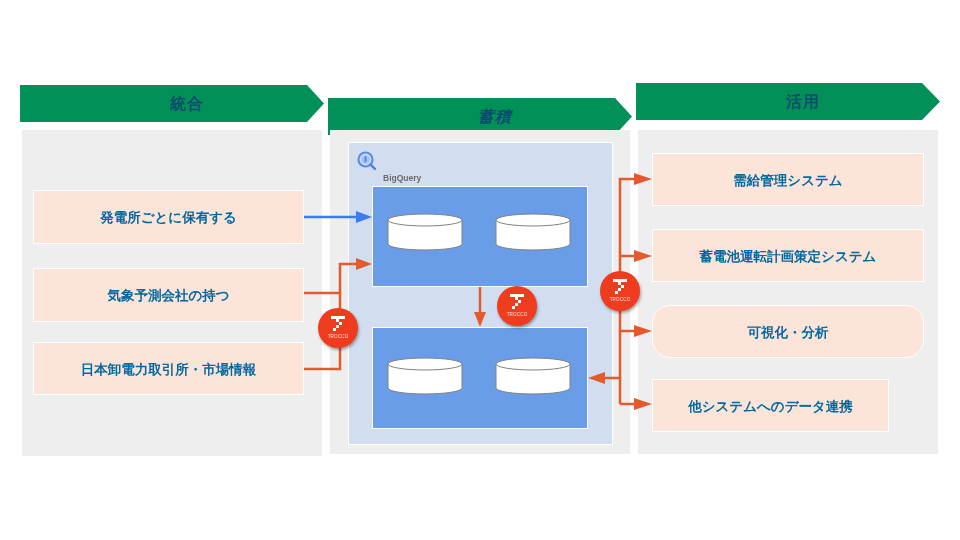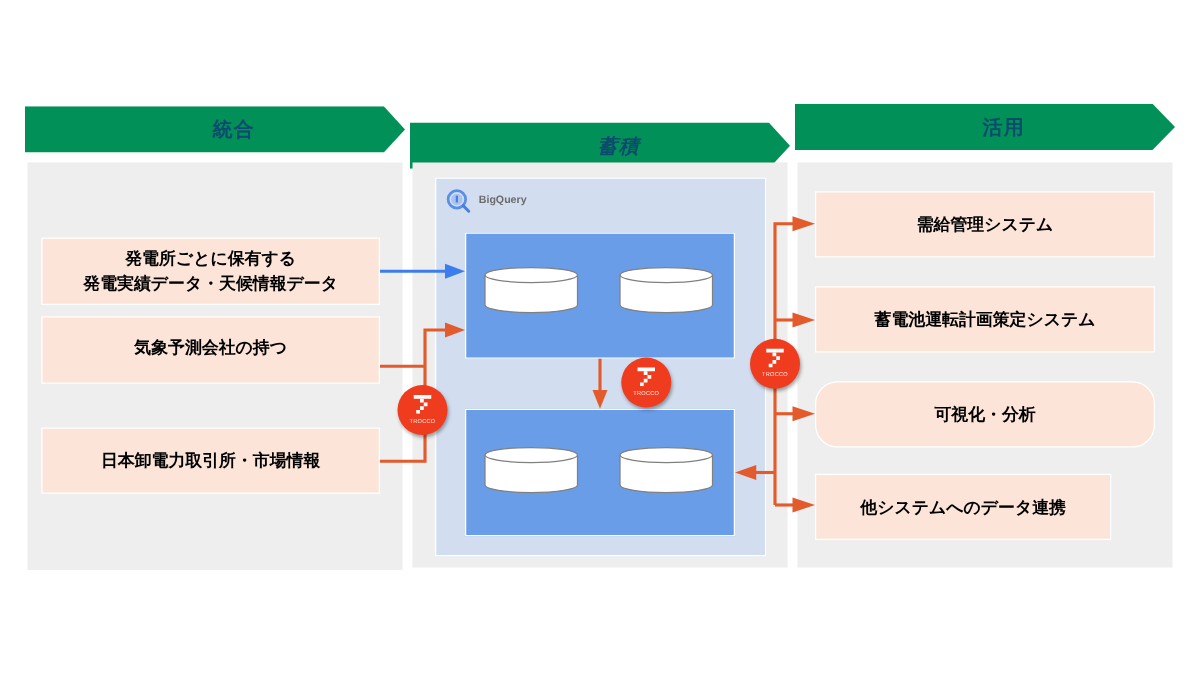--- a/index.html
+++ b/index.html
@@ -11,26 +11,26 @@
   .chev { position: absolute; height: 37px; }
   .chev svg { position: absolute; left: 0; top: 0; }
   .chev-label {
     position: absolute; left: 0; top: 0; width: 290px; height: 37px; line-height: 37px;
     text-align: center; color: #0c4a6e; font-weight: bold; font-size: 16px; letter-spacing: 1px; margin-left: 22px;
   }
   .panel { position: absolute; background: #eeeeee; }
   .card {
     position: absolute; background: #fce5d8; border: 1px solid #ffffff; box-sizing: border-box;
     display: flex; align-items: center; justify-content: center; text-align: center;
-    font-weight: bold; font-size: 13.5px; color: #000000; line-height: 20px;
+    font-weight: bold; font-size: 13.5px; color: #0369a1; line-height: 20px;
   }
   .card span { display: block; }
   .bq { position: absolute; background: #d2deef; border: 1px solid #ffffff; box-sizing: border-box; }
   .store { position: absolute; background: #6a9de8; border: 1px solid #ffffff; box-sizing: border-box; }
-  .bq-label { position: absolute; font-size: 8.5px; color: #6b6b6b; font-weight: bold; font-family: "Liberation Sans", sans-serif; }
+  .bq-label { position: absolute; font-size: 8.5px; color: #6b6b6b; font-weight: bold; font-family: "Liberation Sans", sans-serif; margin-top: 19px; }
   .trocco {
     position: absolute; width: 40px; height: 40px; border-radius: 50%; background: #f03c1e;
     box-shadow: 1px 2px 3px rgba(0,0,0,0.35);
   }
   .trocco-text {
     position: absolute; left: 0; width: 40px; top: 26px; text-align: center;
     font-size: 4.5px; color: #ffe6df; font-family: "Liberation Sans", sans-serif; letter-spacing: 0.2px;
   }
   .trocco svg { position: absolute; left: 12px; top: 7px; }
   svg.overlay { position: absolute; left: 0; top: 0; }
@@ -57,24 +57,23 @@
   <div class="chev-label">活用</div>
 </div>
 
 <div class="panel" style="left:22px; top:130px; width:300px; height:326px;"></div>
 <div class="panel" style="left:330px; top:130px; width:300px; height:324px;"></div>
 <div class="panel" style="left:638px; top:130px; width:300px; height:324px;"></div>
 
 <div class="card" style="left:33px; top:190px; width:271px; height:54px;">
   <div>
     <span>発電所ごとに保有する</span>
-    <span>発電実績データ・天候情報データ</span>
   </div>
 </div>
-<div class="card" style="left:33px; top:253px; width:271px; height:54px;font-family:Liberation Mono, monospace;">
+<div class="card" style="left:33px; top:268px; width:271px; height:54px;">
   <div>
     <span>気象予測会社の持つ</span>
   </div>
 </div>
 <div class="card" style="left:33px; top:342px; width:271px; height:53px;">
   <div>
     <span>日本卸電力取引所・市場情報</span>
   </div>
 </div>
 

